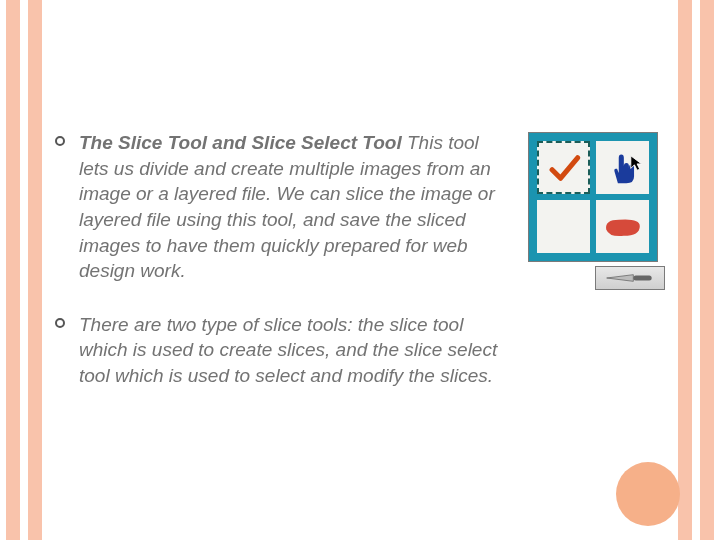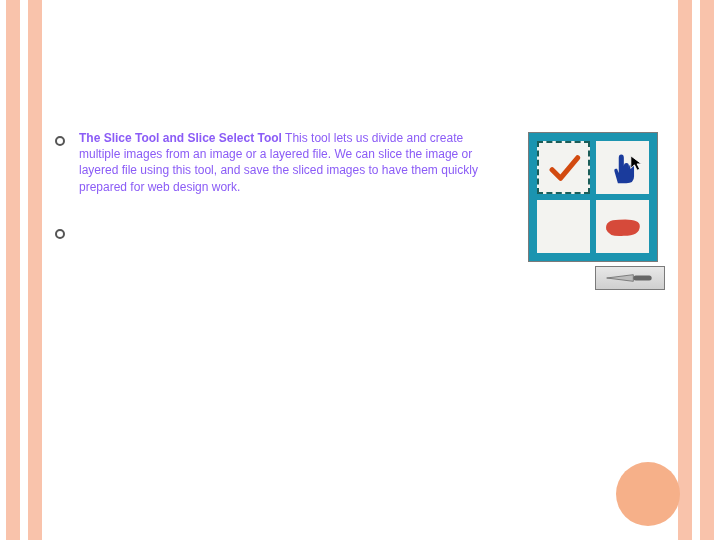--- a/index.html
+++ b/index.html
@@ -39,24 +39,25 @@
     width: 10px;
     height: 10px;
     border: 2px solid #555;
     border-radius: 50%;
     margin-top: 6px;
     margin-right: 14px;
     background: #fff;
   }
   .text {
     flex: 1 1 auto;
-    font-size: 12px;
+    font-size: 19px;
     line-height: 1.35;
-    color: #8b5cf6;
+    color: #737373;
     max-width: 420px;
+    font-style: italic;
   }
   .text .title {
     font-weight: bold;
   }
 
   .thumb {
     position: absolute;
     top: 132px;
     right: 62px;
     width: 130px;
@@ -127,20 +128,23 @@
   <div class="bullet-row">
     <div class="bullet"></div>
     <div class="text">
       <span class="title">The Slice Tool and Slice Select Tool</span>
       <span>This tool lets us divide and create multiple images from an image or a layered file. We can slice the image or layered file using this tool, and save the sliced images to have them quickly prepared for web design work.</span>
     </div>
   </div>
 
   <div class="bullet-row">
     <div class="bullet"></div>
+    <div class="text">
+      <span>There are two type of slice tools: the slice tool which is used to create slices, and the slice select tool which is used to select and modify the slices.</span>
+    </div>
   </div>
 
 </div>
 
 <div class="thumb">
   <div class="cell sel">
     <svg class="checkmark" viewBox="0 0 40 40">
       <path d="M6 22 L16 32 L36 8"></path>
     </svg>
   </div>

